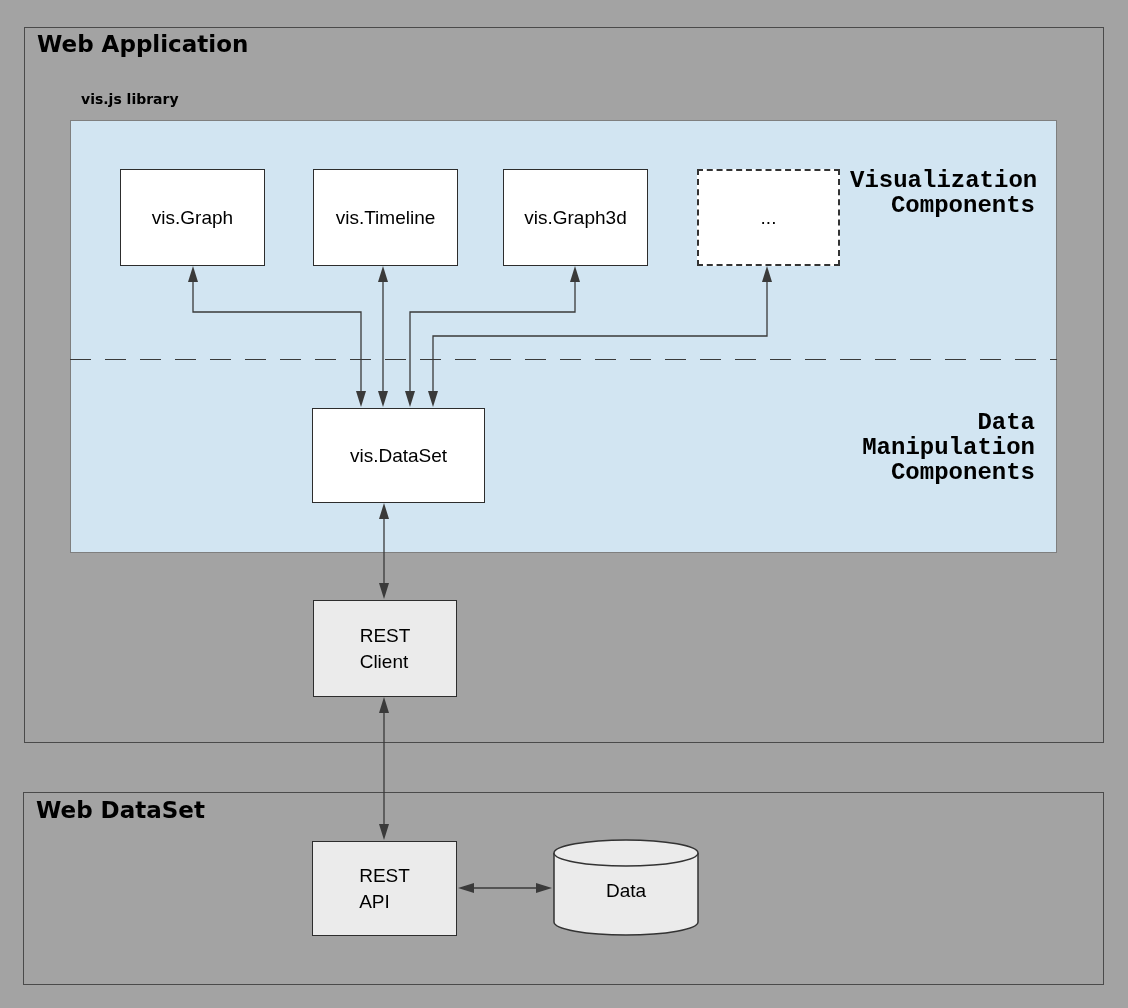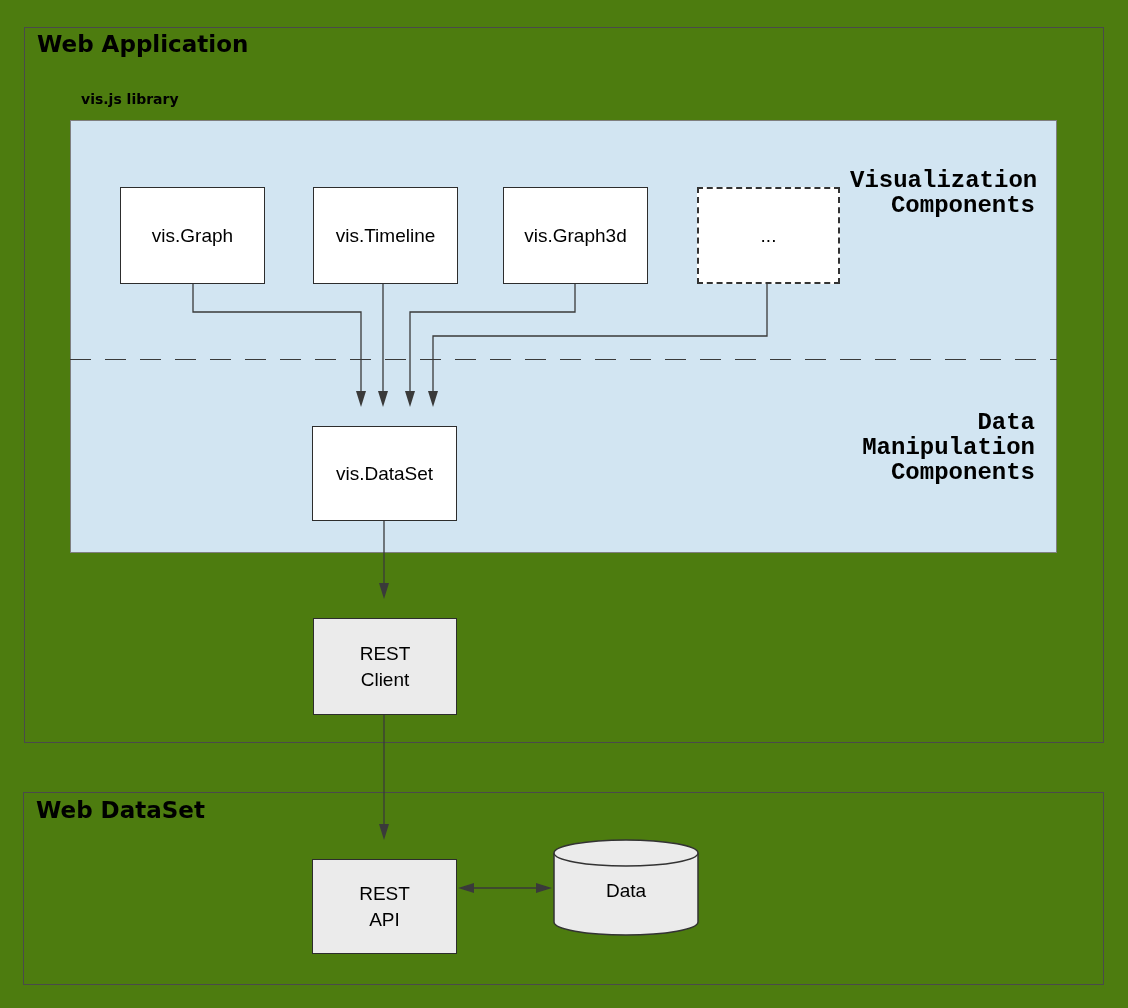--- a/index.html
+++ b/index.html
@@ -1,17 +1,17 @@
 <!DOCTYPE html>
 <html><head>
 <meta charset="utf-8">
 <style>
   html,body{margin:0;padding:0;background:#ffffff;}
   .canvas{
-    position:relative;width:1128px;height:1008px;background:#4d7c0f;
+    position:relative;width:1128px;height:1008px;background:#a3a3a3;
     font-family:"Liberation Sans",sans-serif;color:#000;overflow:hidden;
   }
   .abs{position:absolute;}
   .group-box{
     position:absolute;border:1px solid #4a4a4a;background:transparent;box-sizing:border-box;
   }
   .region{
     position:absolute;background:#d2e5f2;border:1px solid #7f7f7f;box-sizing:border-box;
   }
   .heading{
@@ -22,22 +22,22 @@
     position:absolute;font-family:"DejaVu Sans","Liberation Sans",sans-serif;
     font-weight:bold;font-size:14px;line-height:22px;white-space:nowrap;
   }
   .side-label{
     position:absolute;font-family:Liberation Mono, monospace;
     font-weight:bold;font-size:24px;line-height:25px;text-align:right;
     white-space:pre-line;
   }
   .node{
     position:absolute;box-sizing:border-box;border:1.5px solid #2d2d2d;background:#ffffff;
-    display:flex;align-items:center;justify-content:center;text-align:center;
-    font-size:19px;line-height:26px;white-space:pre-line;margin-top:18px;
+    display:flex;align-items:center;justify-content:center;
+    font-size:19px;line-height:26px;white-space:pre-line;
   }
   .node.gray{background:#ebebeb;}
   .node.dashed{border:2px dashed #333;}
   .wires{position:absolute;left:0;top:0;pointer-events:none;}
   .cyl-label{
     position:absolute;display:flex;align-items:center;justify-content:center;
     font-size:19px;
   }
 </style>
 </head>
@@ -86,21 +86,21 @@
   <div class="side-label" style="left:850px;top:410px;width:185px;">Data
 Manipulation
 Components</div>
   <div class="heading" style="left:36px;top:797px;">Web DataSet</div>
 
   <div class="node" style="left:120px;top:169px;width:145px;height:97px;">vis.Graph</div>
   <div class="node" style="left:313px;top:169px;width:145px;height:97px;">vis.Timeline</div>
   <div class="node" style="left:503px;top:169px;width:145px;height:97px;">vis.Graph3d</div>
   <div class="node dashed" style="left:697px;top:169px;width:143px;height:97px;">...</div>
 
-  <div class="node" style="left:312px;top:408px;width:145px;height:95px;">vis.DataSet</div>
+  <div class="node" style="left:312px;top:408px;width:173px;height:95px;">vis.DataSet</div>
 
   <div class="node gray" style="left:313px;top:600px;width:144px;height:97px;">REST
 Client</div>
 
   <div class="node gray" style="left:312px;top:841px;width:145px;height:95px;">REST
 API</div>
 
   <svg class="abs" style="left:553px;top:839px;" width="146" height="97" viewBox="0 0 146 97">
     <path d="M1,14 V83 A72,13 0 0,0 145,83 V14" fill="#ebebeb" stroke="#333" stroke-width="1.5"></path>
     <ellipse cx="73" cy="14" rx="72" ry="13" fill="#ebebeb" stroke="#333" stroke-width="1.5"></ellipse>

